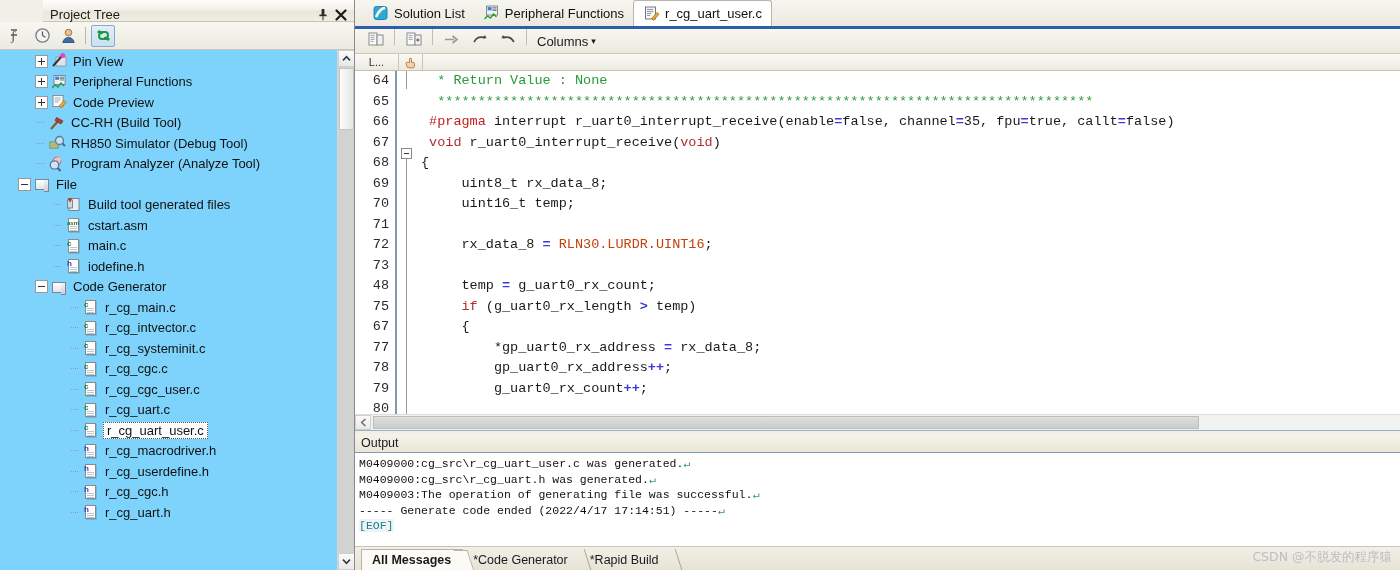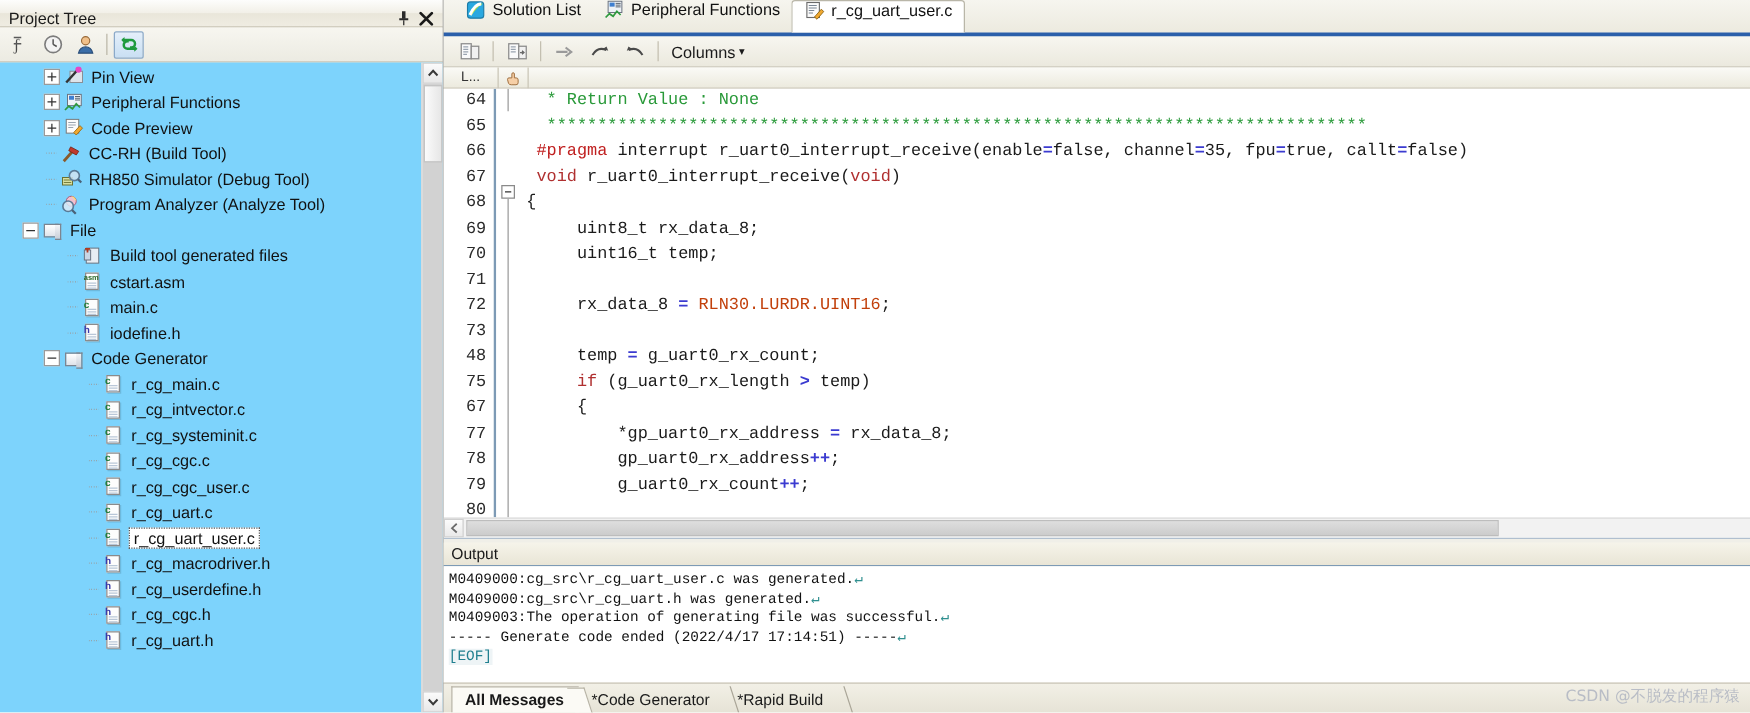--- a/index.html
+++ b/index.html
@@ -20,20 +20,21 @@
     display: flex; flex-direction: column;
     border-right: 1px solid #8a8a8a;
     position: relative;
   }
   .panel-caption {
     height: 22px;
     background: linear-gradient(to bottom,#fdfdfc 0%,#f2f0e8 48%,#e9e6da 52%,#efece2 100%);
     display: flex; align-items: center;
     padding: 8px 4px 0 7px;
     border-bottom: 1px solid #c8c4b4;
+    margin-left: 43px;
   }
   .panel-caption-title {
     font-size: 13px; color: #1b1b1b; flex: 1;
     font-family: "Liberation Sans", sans-serif;
   }
   .cap-btn { width: 18px; height: 18px; display:flex; align-items:center; justify-content:center; color:#1a1a1a; }
   .cap-btn svg { display:block; }
 
   .tree-toolbar {
     height: 28px;
@@ -132,30 +133,30 @@
   
   #main { flex:1; height:570px; display:flex; flex-direction:column; background:#f0efe8; position:relative; }
 
   .tabstrip {
     height: 29px; background: linear-gradient(to bottom,#f6f5ef,#eceadf);
     display:flex; align-items:flex-end; padding-left:8px;
     border-bottom: 3px solid #2b5faa;
     position:relative;
   }
   .doctab {
-    height:26px; display:flex; gap:5px;
+    height:26px; display:flex; align-items:center; gap:5px;
     padding: 0 9px; font-size:13px; color:#111;
     border-radius: 3px 3px 0 0;
     margin-top: 12px;
   }
   .doctab.active { background:#ffffff; border:1px solid #b9b6a8; border-bottom:none; }
 
   .edit-toolbar {
     height: 25px; background: linear-gradient(to bottom,#f7f6f0,#ebe9de);
-    display:flex; align-items:center; gap:3px; padding-left:8px;
+    display:flex; gap:3px; padding-left:8px;
     border-bottom:1px solid #ccc8ba;
   }
   .et-ico{width:25px;height:21px;display:flex;align-items:center;justify-content:center;}
   .et-sep{width:1px;height:16px;background:#c3bfb0;margin:0 3px;}
   .et-text{font-size:13px;color:#1a1a1a;padding:0 4px;display:flex;align-items:center;gap:3px;}
 
   .colhdr {
     height:17px; background: linear-gradient(to bottom,#fafaf6,#eceade);
     border-bottom:1px solid #c9c5b6; display:flex; align-items:center;
     font-size:11px; color:#333;

